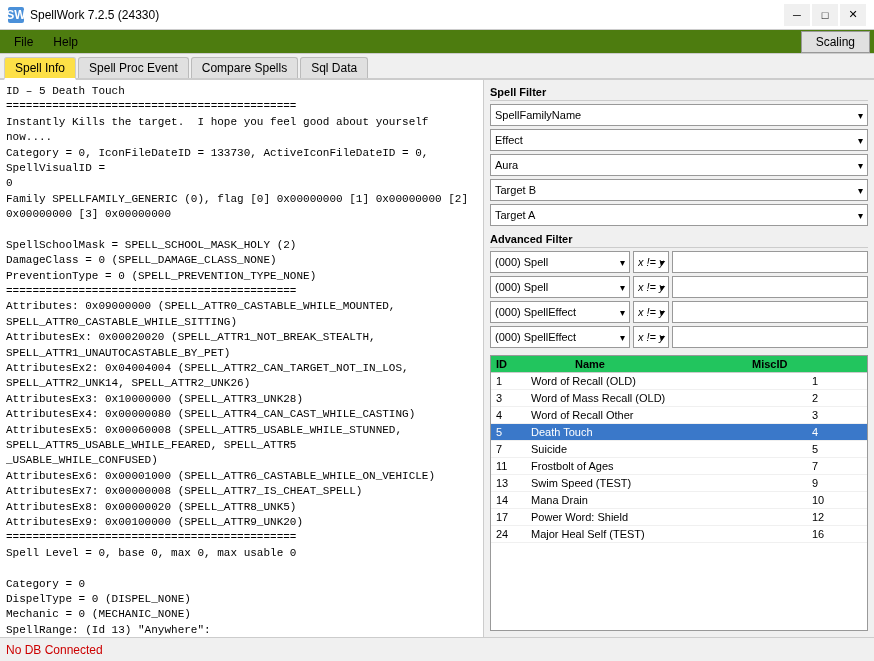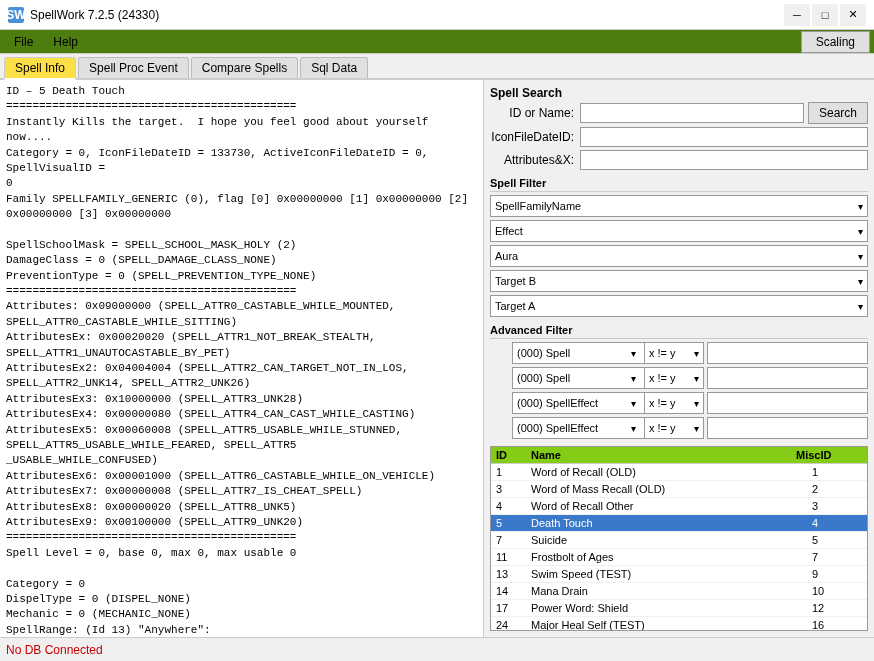--- a/index.html
+++ b/index.html
@@ -233,45 +233,46 @@
     }
     .adv-dropdown-wrapper::after {
       content: '▾';
       position: absolute;
       right: 5px;
       top: 50%;
       transform: translateY(-50%);
       pointer-events: none;
       font-size: 10px;
     }
-    .adv-field1 { width: 140px; margin-left: 11px; }
-    .adv-field2 { width: 60px; }
+    .adv-field1 { width: 140px; }
+    .adv-field2 { width: 36px; font-style: italic; }
     .adv-input {
       flex: 1;
       height: 22px;
       border: 1px solid #999;
       background: #fff;
       font-size: 11px;
       padding: 0 3px;
     }
     .results-section {
       flex: 1;
       border: 1px solid #999;
       background: #fff;
       overflow: hidden;
       display: flex;
       flex-direction: column;
     }
     .results-header {
       display: flex;
-      background: #84cc16;
+      background: #22c55e;
       border-bottom: 1px solid #ccc;
       font-weight: bold;
       font-size: 11px;
       padding: 2px 0;
+      gap: 44px;
     }
     .results-header .col-id { width: 35px; padding-left: 5px; }
     .results-header .col-name { flex: 1; padding-left: 5px; }
     .results-header .col-miscid { width: 60px; padding-left: 5px; }
     .results-header .col-scroll { width: 16px; }
     .results-body {
       flex: 1;
       overflow-y: scroll;
     }
     .result-row {
@@ -361,36 +362,20 @@
 Category = 0
 DispelType = 0 (DISPEL_NONE)
 Mechanic = 0 (MECHANIC_NONE)
 SpellRange: (Id 13) "Anywhere":
   MinRangeNegative = 0, MinRangePositive = 0
   MaxRangeNegative = 50000, MaxRangePositive = 50000</div>
   </div>
 
   <div class="right-panel">
 
-    <div class="search-section">
-      <div class="section-label">Spell Search</div>
-      <div class="form-row">
-        <span class="form-label">ID or Name:</span>
-        <input class="form-input" type="text" style="">
-        <button class="search-btn">Search</button>
-      </div>
-      <div class="form-row">
-        <span class="form-label">IconFileDateID:</span>
-        <input class="form-input" type="text" style="">
-      </div>
-      <div class="form-row">
-        <span class="form-label">Attributes&amp;X:</span>
-        <input class="form-input" type="text" style="">
-      </div>
-    </div>
 
     <div class="filter-section">
       <div class="filter-label">Spell Filter</div>
       <div class="dropdown-row">
         <div class="dropdown-wrapper">
           <select class="dropdown">
             <option>SpellFamilyName</option>
           </select>
         </div>
       </div>

